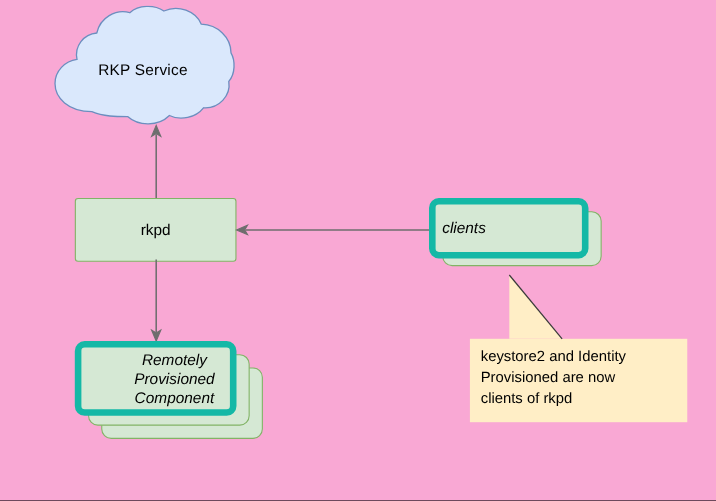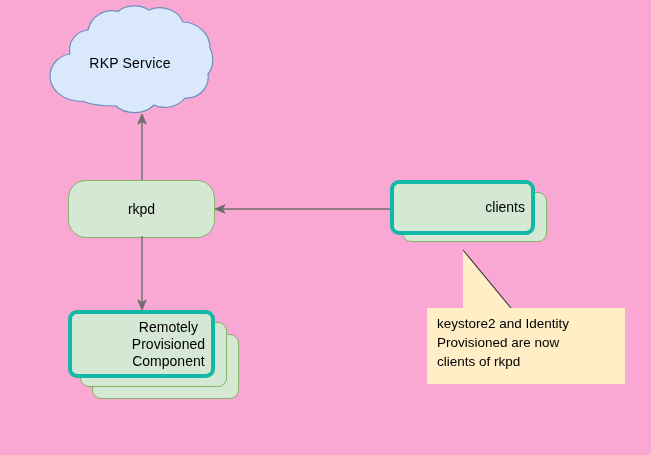--- a/index.html
+++ b/index.html
@@ -39,21 +39,21 @@
     letter-spacing: 0.2px;
     pointer-events: none;
   }
 
   
   .node {
     position: absolute;
     box-sizing: border-box;
     background: #d5e8d4;
     border: 1px solid #82b366;
-    border-radius: 18px;
+    border-radius: 3px;
     display: flex;
     align-items: center;
     justify-content: center;
     text-align: center;
     color: #000000;
     font-size: 14px;
     line-height: 17px;
   }
 
   
@@ -72,30 +72,31 @@
     position: absolute;
     box-sizing: border-box;
     background: #d5e8d4;
     border: 1px solid #82b366;
     border-radius: 9px;
   }
   .stack .front {
     position: absolute;
     box-sizing: border-box;
     background: #d5e8d4;
-    border: 4px solid #14b8a6;
+    border: 6px solid #14b8a6;
     border-radius: 9px;
     display: flex;
     align-items: center;
-    justify-content: flex-end;
+    justify-content: flex-start;
     text-align: center;
     color: #000000;
     font-size: 14px;
     line-height: 17px;
     padding: 0 6px;
+    font-style: italic;
   }
 
   #stack-clients {
     left: 390px;
     top: 180px;
     width: 165px;
     height: 68px;
   }
   #stack-clients .l2 { left: 12px; top: 12px; width: 145px; height: 50px; }
   #stack-clients .front { left: 0px; top: 0px; width: 145px; height: 55px; }

